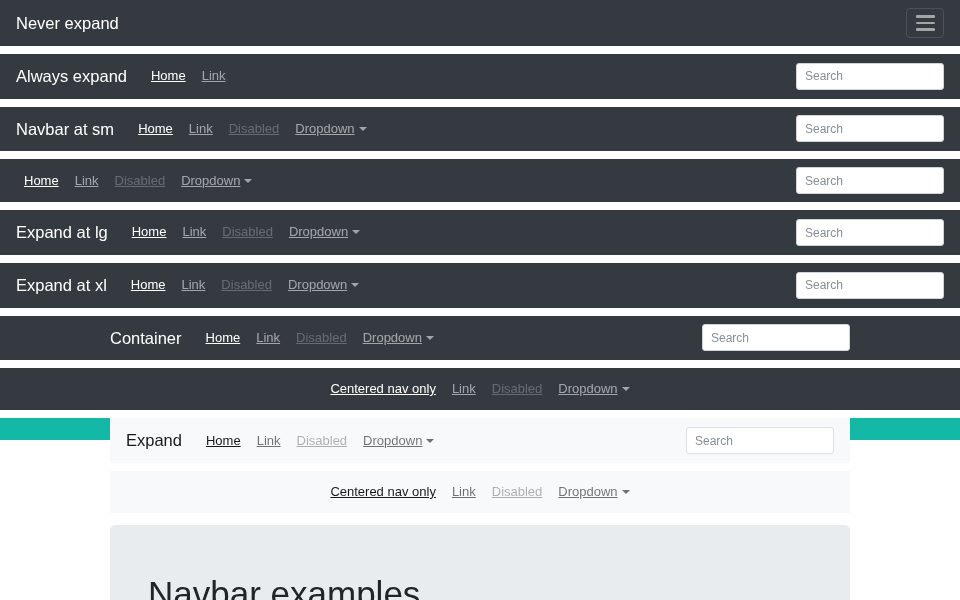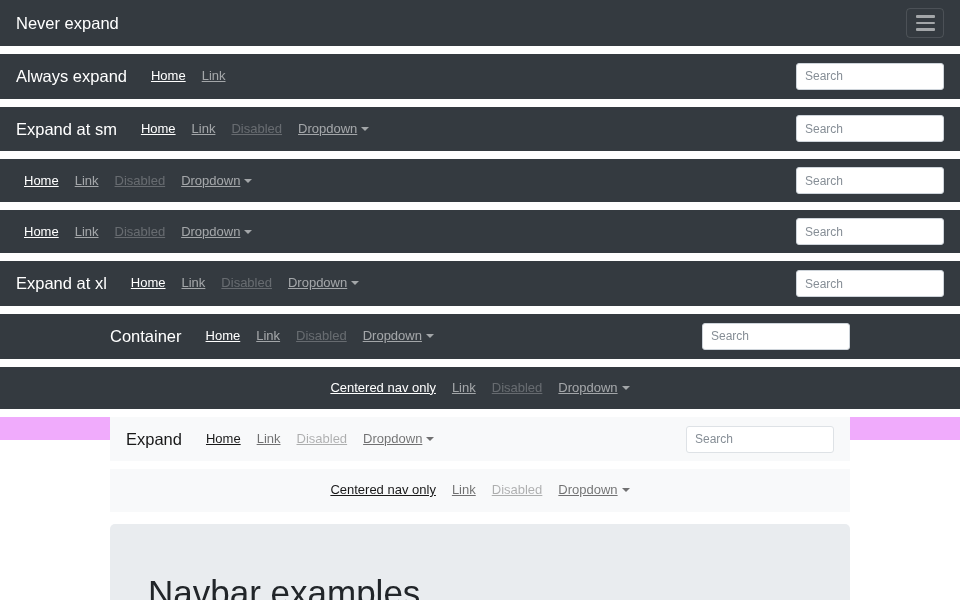--- a/index.html
+++ b/index.html
@@ -4,21 +4,21 @@
 <style>
   * { box-sizing: border-box; }
   html, body {
     margin: 0; padding: 0;
     width: 960px; height: 600px;
     background: #ffffff;
     font-family: "Liberation Sans", sans-serif;
     overflow: hidden;
   }
 
-  .page { width: 960px; height: 440px; position: relative; background:#f0abfc; }
+  .page { width: 960px; height: 440px; position: relative; background:#14b8a6; }
 
   
   .navbar {
     display: flex;
     align-items: center;
     width: 100%;
     padding: 8px 16px;
     min-height: 39px;
   }
   .navbar-dark { background: #343a40; }
@@ -182,53 +182,54 @@
             <form class="search-form">
               <input type="text" class="search-input" placeholder="Search" style="">
             </form>
           </div>
         </div>
       </div>
       <div class="gap"></div>
       <div>
         <div class="navbar navbar-dark">
           <div class="navbar-inner">
-            <a class="brand">Expand at sm</a>
-            <div class="nav-links">
-              <a class="nav-link active"><span>Home</span></a>
-              <a class="nav-link"><span>Link</span></a>
-              <a class="nav-link disabled"><span>Disabled</span></a>
-              <a class="nav-link"><span>Dropdown</span><span class="caret"></span></a>
-            </div>
-            <form class="search-form">
-              <input type="text" class="search-input" placeholder="Search" style="">
-            </form>
-          </div>
-        </div>
-      </div>
-      <div class="gap"></div>
-      <div>
-        <div class="navbar navbar-dark">
-          <div class="navbar-inner">
-            <div class="nav-links">
-              <a class="nav-link active"><span>Home</span></a>
-              <a class="nav-link"><span>Link</span></a>
-              <a class="nav-link disabled"><span>Disabled</span></a>
-              <a class="nav-link"><span>Dropdown</span><span class="caret"></span></a>
-            </div>
-            <form class="search-form">
-              <input type="text" class="search-input" placeholder="Search" style="">
-            </form>
-          </div>
-        </div>
-      </div>
-      <div class="gap"></div>
-      <div>
-        <div class="navbar navbar-dark">
-          <div class="navbar-inner">
+            <a class="brand">Navbar at sm</a>
+            <div class="nav-links">
+              <a class="nav-link active"><span>Home</span></a>
+              <a class="nav-link"><span>Link</span></a>
+              <a class="nav-link disabled"><span>Disabled</span></a>
+              <a class="nav-link"><span>Dropdown</span><span class="caret"></span></a>
+            </div>
+            <form class="search-form">
+              <input type="text" class="search-input" placeholder="Search" style="">
+            </form>
+          </div>
+        </div>
+      </div>
+      <div class="gap"></div>
+      <div>
+        <div class="navbar navbar-dark">
+          <div class="navbar-inner">
+            <div class="nav-links">
+              <a class="nav-link active"><span>Home</span></a>
+              <a class="nav-link"><span>Link</span></a>
+              <a class="nav-link disabled"><span>Disabled</span></a>
+              <a class="nav-link"><span>Dropdown</span><span class="caret"></span></a>
+            </div>
+            <form class="search-form">
+              <input type="text" class="search-input" placeholder="Search" style="">
+            </form>
+          </div>
+        </div>
+      </div>
+      <div class="gap"></div>
+      <div>
+        <div class="navbar navbar-dark">
+          <div class="navbar-inner">
+            <a class="brand">Expand at lg</a>
             <div class="nav-links">
               <a class="nav-link active"><span>Home</span></a>
               <a class="nav-link"><span>Link</span></a>
               <a class="nav-link disabled"><span>Disabled</span></a>
               <a class="nav-link"><span>Dropdown</span><span class="caret"></span></a>
             </div>
             <form class="search-form">
               <input type="text" class="search-input" placeholder="Search" style="">
             </form>
           </div>

